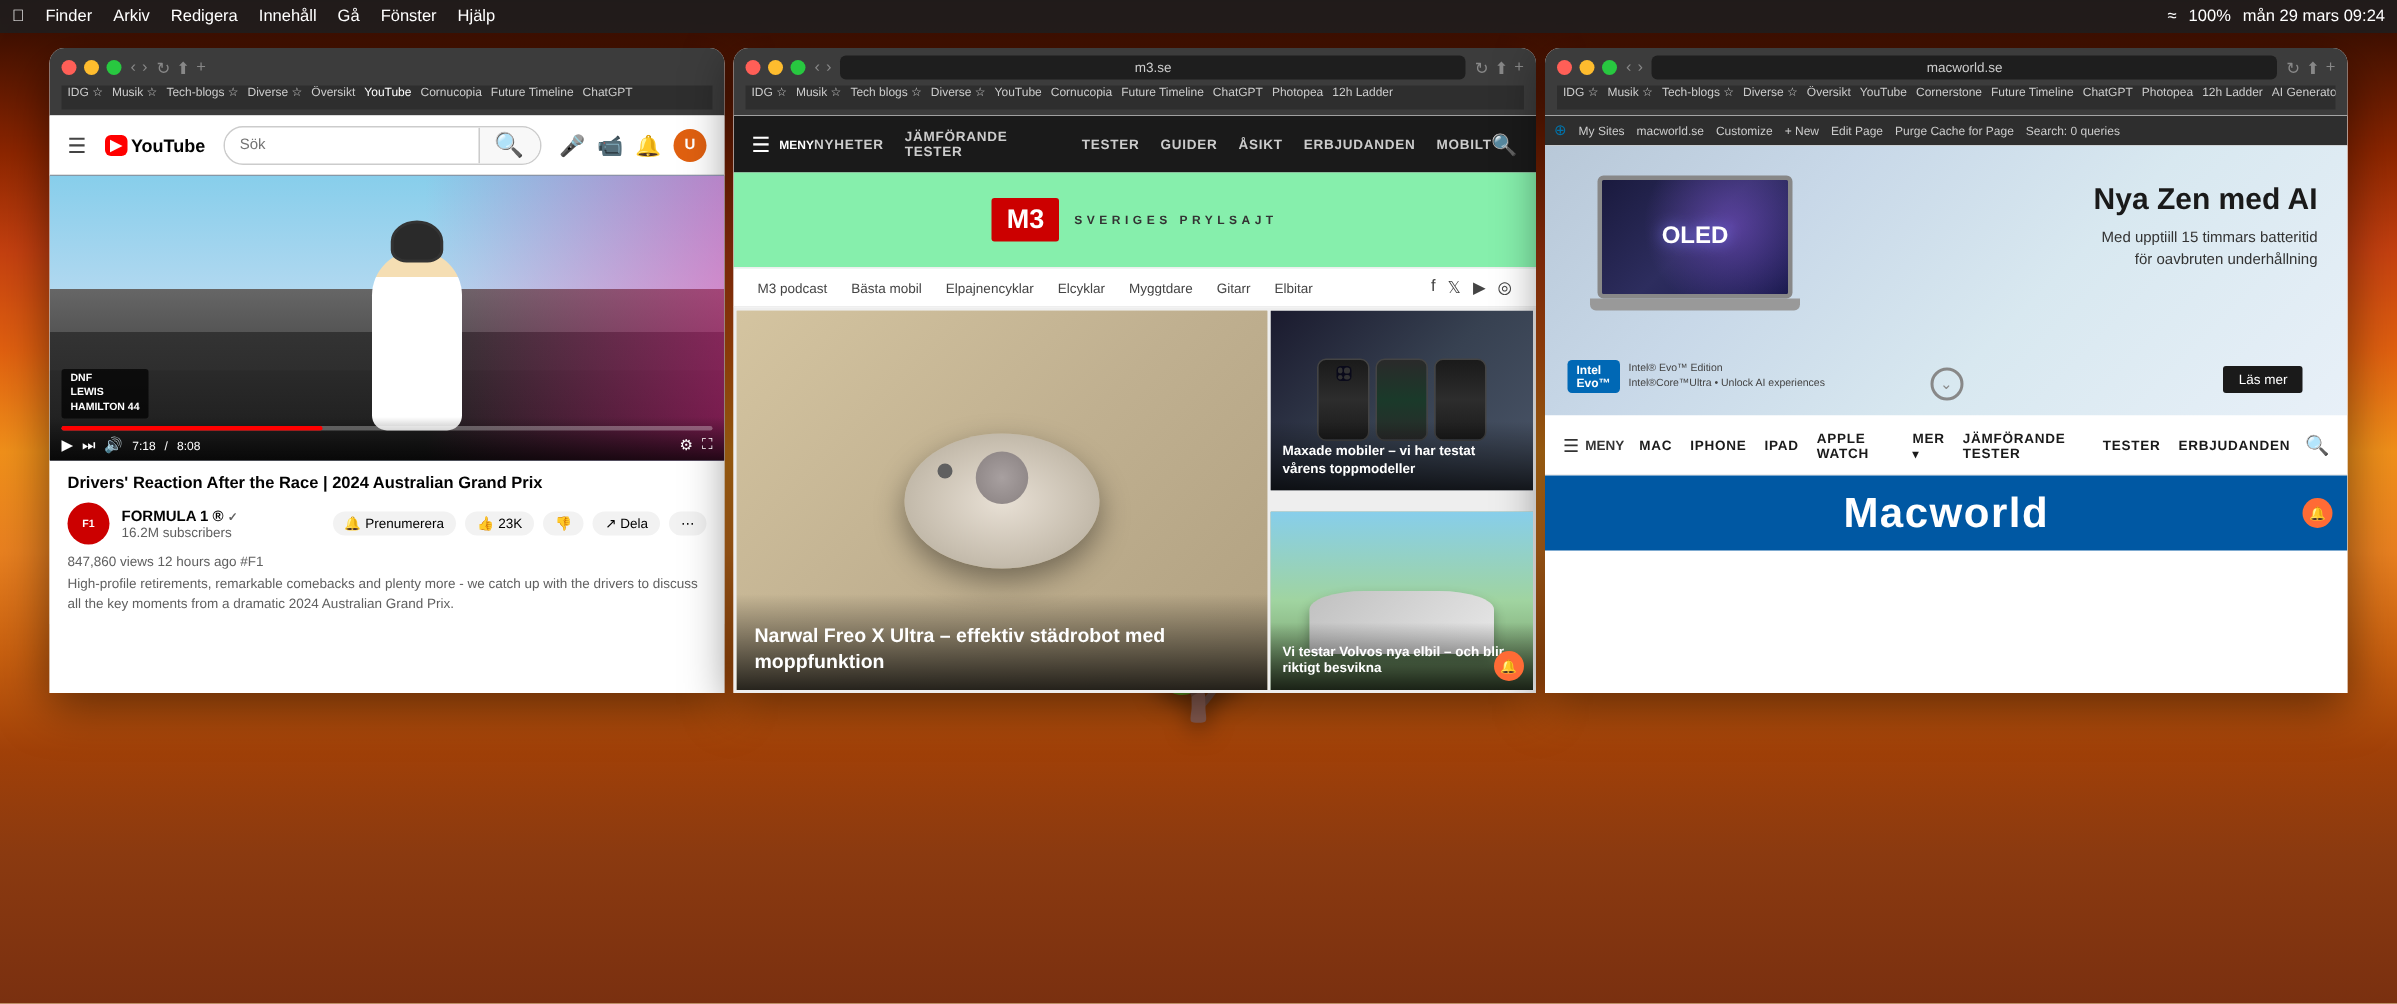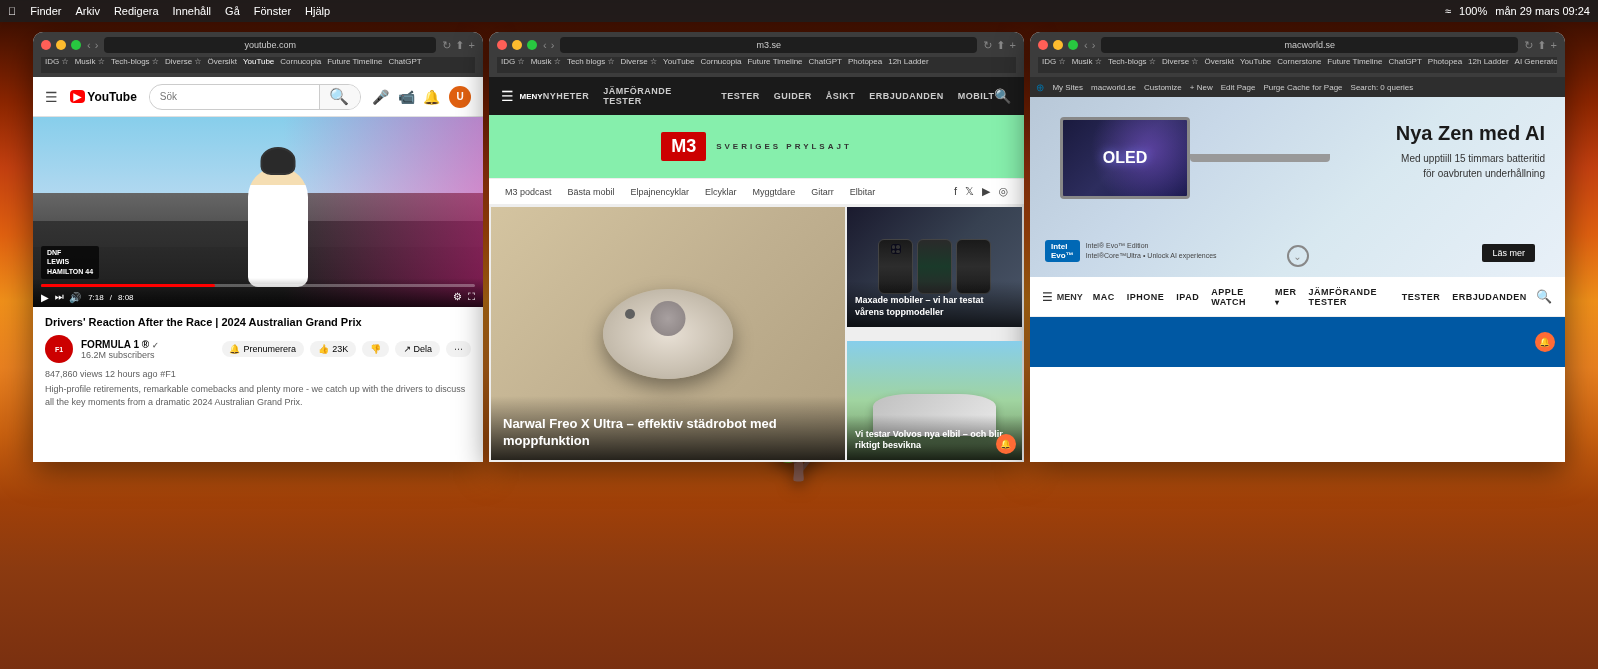--- a/index.html
+++ b/index.html
@@ -837,23 +837,20 @@
     <div class="browser-chrome">
       <div class="browser-titlebar">
         <div class="traffic-lights">
           <div class="traffic-light tl-red"></div>
           <div class="traffic-light tl-yellow"></div>
           <div class="traffic-light tl-green"></div>
         </div>
         <div class="browser-nav-btns">
           <span class="nav-btn">‹</span>
           <span class="nav-btn">›</span>
-        </div>
-        <div class="address-bar">
-          <span>youtube.com</span>
         </div>
         <div class="browser-nav-btns">
           <span class="nav-btn">↻</span>
           <span class="nav-btn">⬆</span>
           <span class="nav-btn">+</span>
         </div>
       </div>
       <div class="bookmarks-bar">
         <span class="bookmark-item">IDG ☆</span>
         <span class="bookmark-item">Musik ☆</span>
@@ -1142,21 +1139,21 @@
         <span class="mw-admin-item">+ New</span>
         <span class="mw-admin-item">Edit Page</span>
         <span class="mw-admin-item">Purge Cache for Page</span>
         <span class="mw-admin-item">Search: 0 queries</span>
       </div>
 
 
       <div class="mw-ad-section">
         <div class="mw-ad-bg"></div>
 
-        <div style="position:absolute;left:30px;top:20px;display:flex;flex-direction:row;align-items:center;">
+        <div style="position:absolute;left:30px;top:20px;display:flex;flex-direction:column;align-items:center;">
           <div class="laptop-screen">
             <div class="laptop-screen-glow"></div>
             <div class="laptop-screen-oled">OLED</div>
           </div>
           <div class="laptop-base"></div>
         </div>
 
         <div style="position:absolute;right:20px;top:25px;text-align:right;max-width:200px;">
           <div class="mw-ad-headline">Nya Zen med AI</div>
           <div class="mw-ad-subtext" style="font-size:10px;color:#333;line-height:1.5;margin-top:6px;">Med upptiill 15 timmars batteritid<br>för oavbruten underhållning</div>
@@ -1184,18 +1181,19 @@
           <span class="mw-nav-link">APPLE WATCH</span>
           <span class="mw-nav-link has-dropdown">MER</span>
           <span class="mw-nav-link">JÄMFÖRANDE TESTER</span>
           <span class="mw-nav-link">TESTER</span>
           <span class="mw-nav-link">ERBJUDANDEN</span>
         </div>
         <span class="mw-search-icon">🔍</span>
       </div>
 
       <div class="mw-logo-bar">
+        <div class="mw-logo-text">Macworld</div>
         <div class="mw-notif-icon">🔔</div>
       </div>
     </div>
   </div>
 
 </div>
 
 </body></html>

